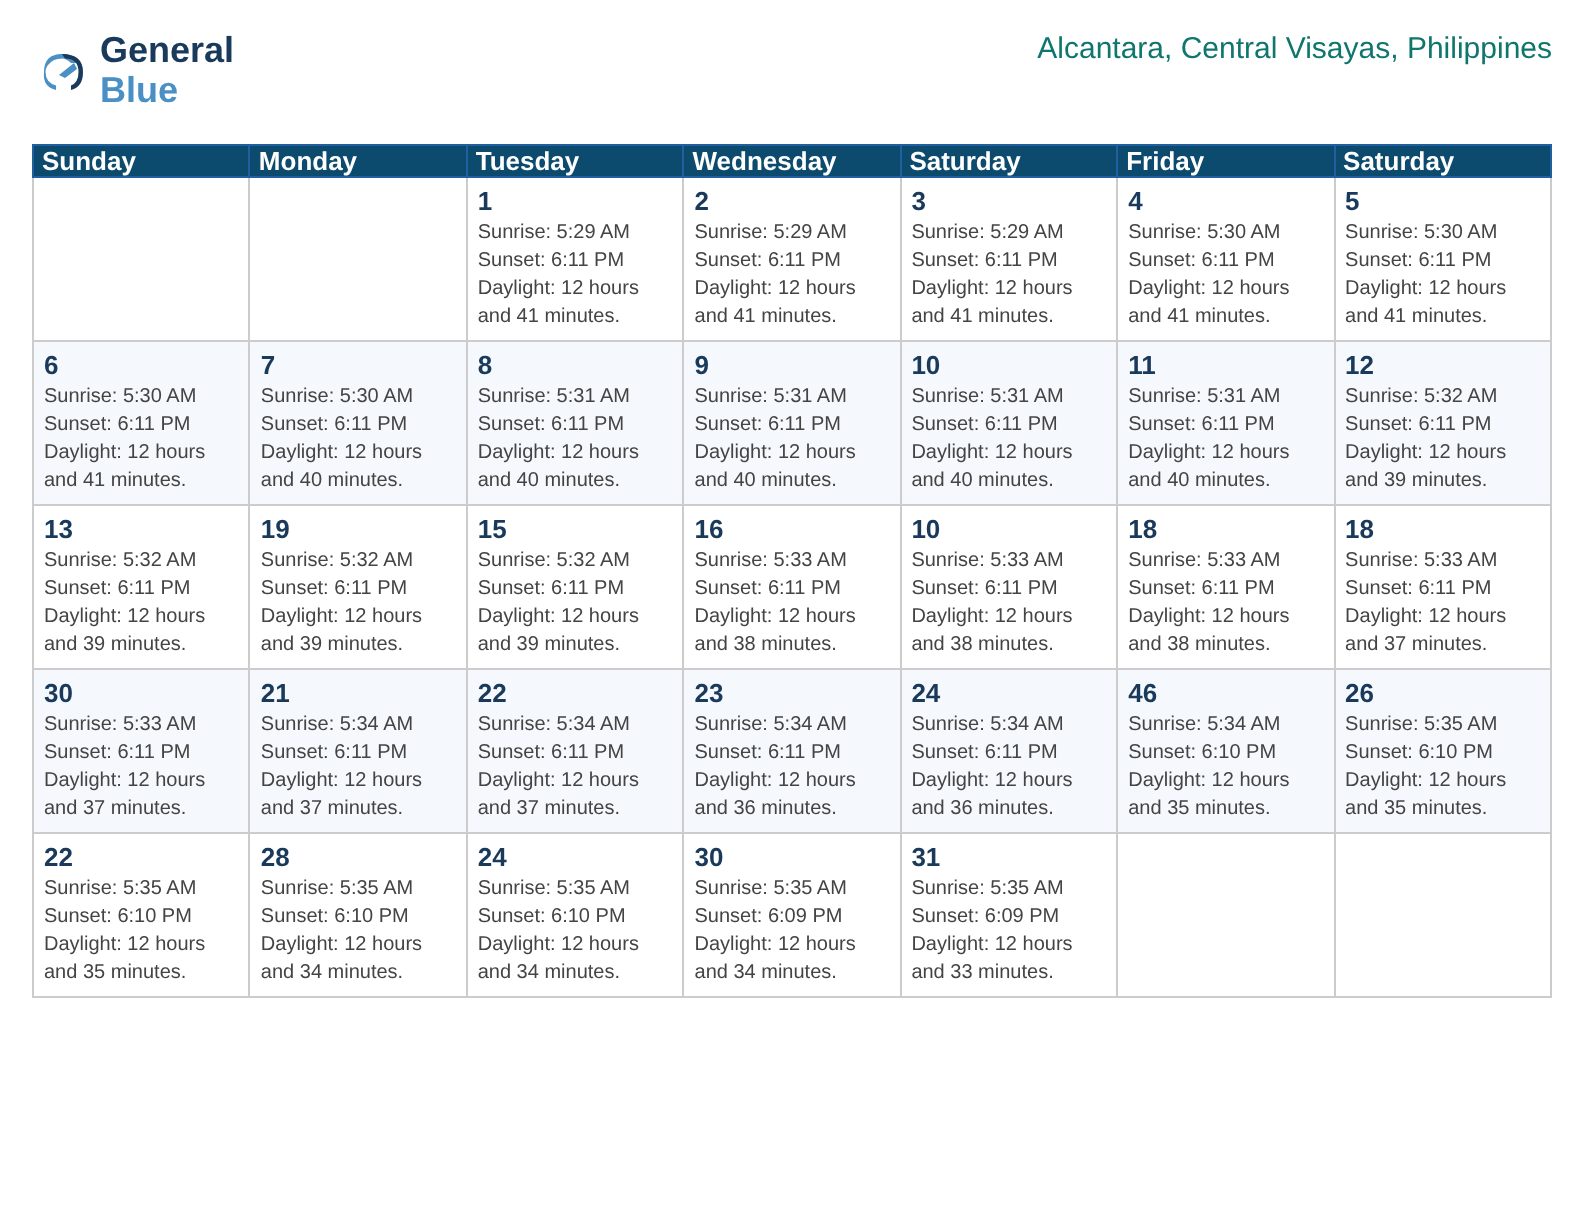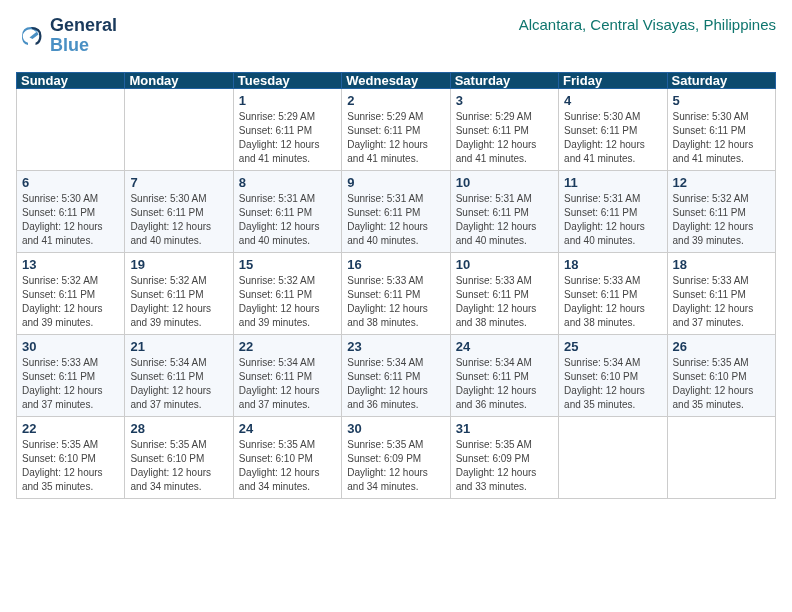--- a/index.html
+++ b/index.html
@@ -270,21 +270,21 @@
 Sunset: 6:11 PM
 Daylight: 12 hours and 36 minutes.</div>
         </td>
         <td>
           <span class="day-num">24</span>
           <div class="day-info">Sunrise: 5:34 AM
 Sunset: 6:11 PM
 Daylight: 12 hours and 36 minutes.</div>
         </td>
         <td>
-          <span class="day-num">25</span>
+          <span class="day-num">46</span>
           <div class="day-info">Sunrise: 5:34 AM
 Sunset: 6:10 PM
 Daylight: 12 hours and 35 minutes.</div>
         </td>
         <td>
           <span class="day-num">26</span>
           <div class="day-info">Sunrise: 5:35 AM
 Sunset: 6:10 PM
 Daylight: 12 hours and 35 minutes.</div>
         </td>

